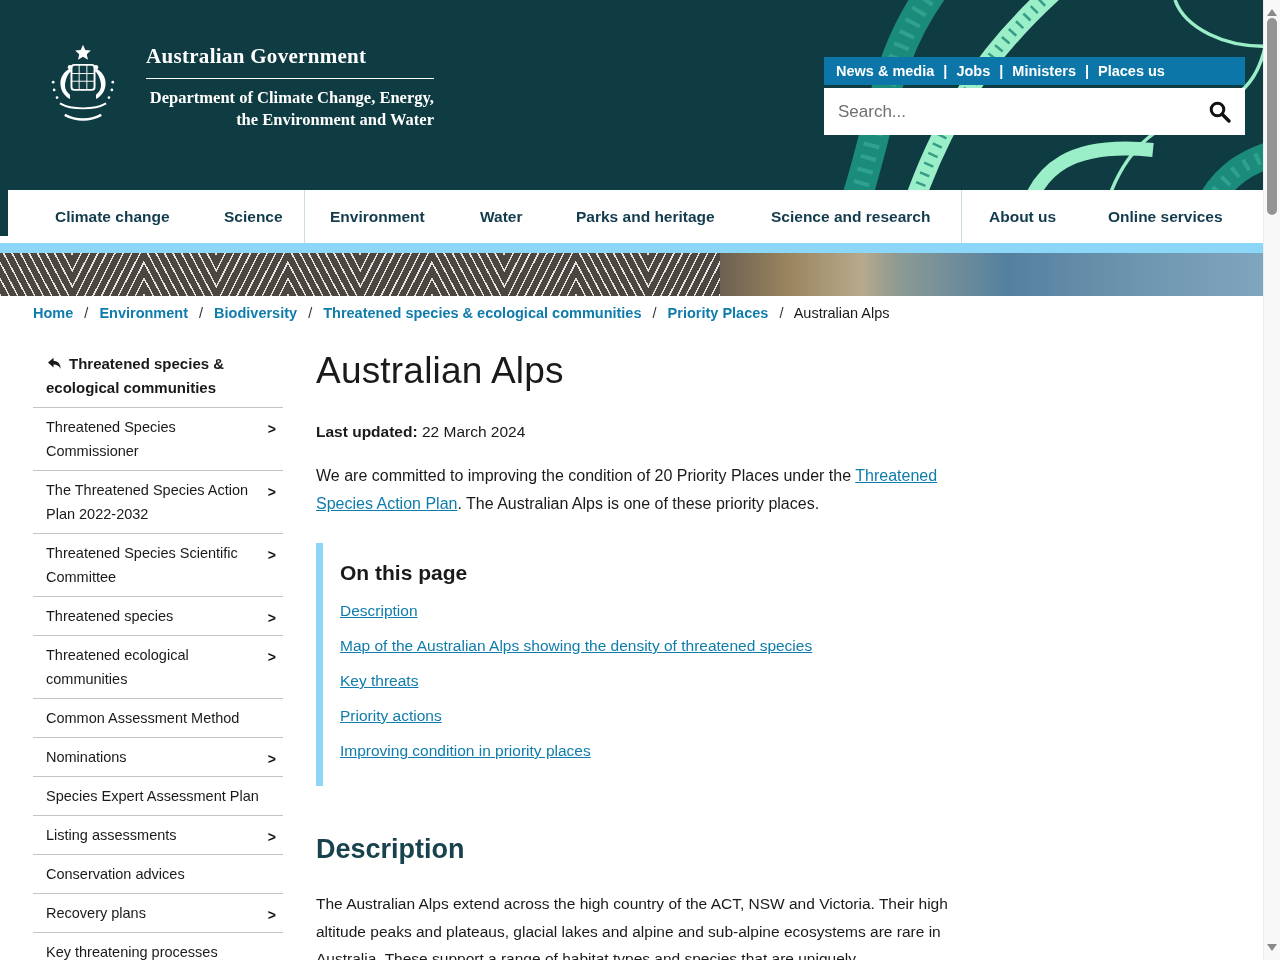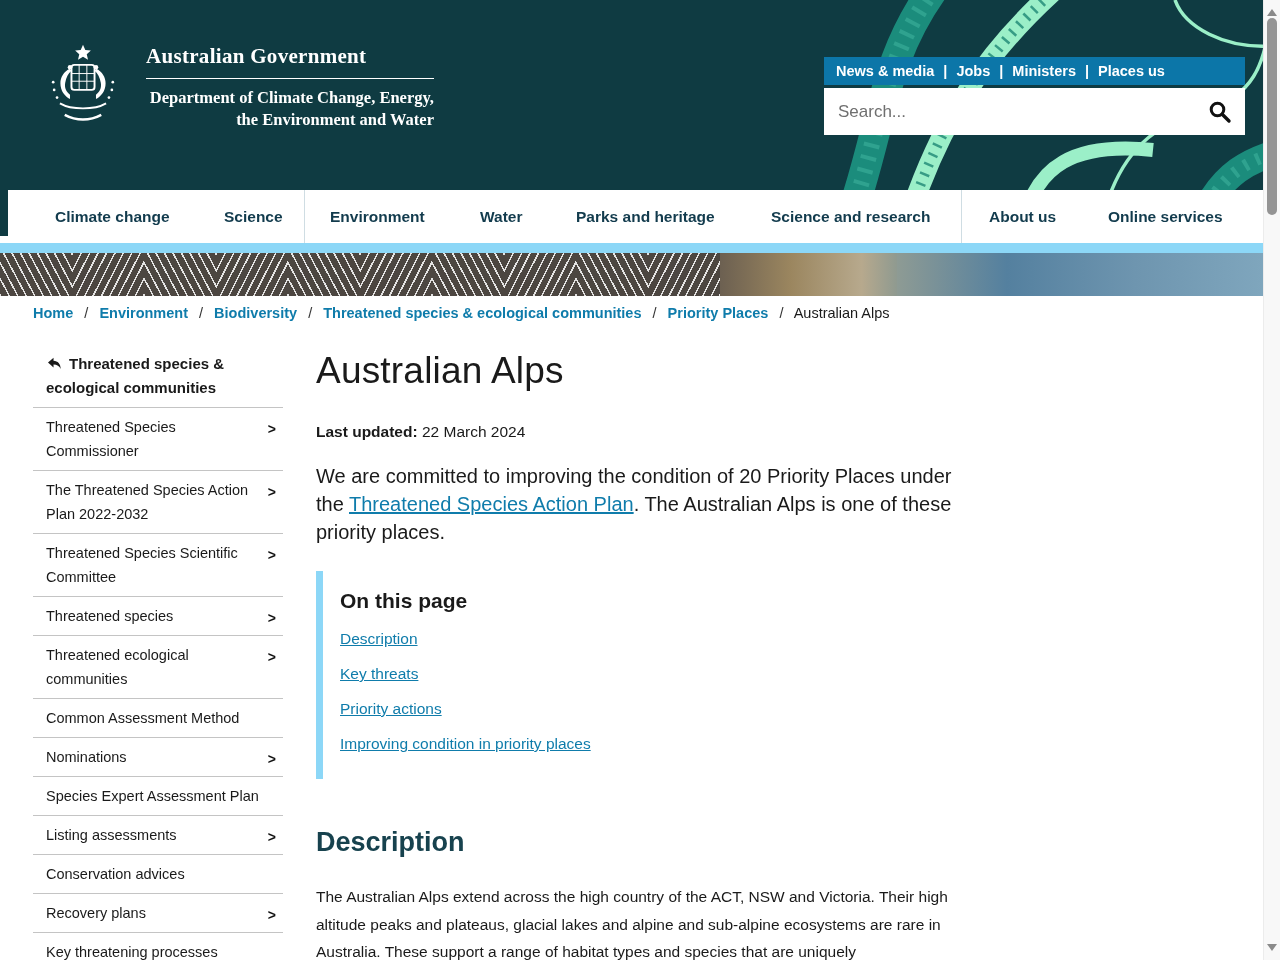--- a/index.html
+++ b/index.html
@@ -51,21 +51,21 @@
     border-bottom:1px solid #c4c4c4;cursor:pointer;}
   .back-icon{display:inline-block;width:17px;height:13px;vertical-align:-1px;margin-right:6px;}
   .sb-list{list-style:none;margin:0;padding:0;}
   .sb-item{position:relative;padding:7px 24px 7px 13px;line-height:24px;border-bottom:1px solid #c4c4c4;cursor:pointer;}
   .chev{position:absolute;right:7px;top:9px;font-weight:bold;font-size:14px;color:#111;}
   
   .main{position:absolute;top:340px;left:316px;width:645px;}
   .page-title{font-size:37px;font-weight:normal;margin:10px 0 0 0;letter-spacing:.2px;color:#1a1a1a;}
   .meta{margin-top:31px;font-size:15.5px;}
   .meta .lbl{font-weight:bold;}
-  .intro{margin-top:21px;font-size:20px;line-height:28px;}
+  .intro{margin-top:21px;font-size:16px;line-height:28px;}
   .body-link{color:#0F7CAB;text-decoration:underline;cursor:pointer;}
   .otp{margin-top:25px;border-left:7px solid #8CD7F7;padding:10px 0 10px 17px;}
   .otp-title{font-size:21px;font-weight:bold;margin:8px 0 0 0;color:#1a1a1a;}
   .otp-list{list-style:none;margin:16px 0 0 0;padding:0;}
   .otp-list li{margin-bottom:16px;font-size:15.5px;line-height:19px;}
   .section-heading{margin-top:48px;font-size:27px;font-weight:bold;color:#17424E;}
   .section-para{margin-top:25px;font-size:15.5px;line-height:27.5px;}
   
   .scrollbar{position:absolute;top:0;right:0;width:17px;height:960px;background:#f8f8f8;
     border-left:1px solid #ececec;box-sizing:border-box;}
@@ -242,20 +242,21 @@
     <span class="lbl">Last updated:</span>
     <span>22 March 2024</span>
   </div>
 
   <p class="intro"><span>We are committed to improving the condition of 20 Priority Places under the </span><a class="body-link">Threatened Species Action Plan</a><span>. The Australian Alps is one of these priority places.</span></p>
 
   <div class="otp">
     <h2 class="otp-title">On this page</h2>
     <ul class="otp-list">
       <li><a class="body-link">Description</a></li>
+      <li><a class="body-link">Map of the Australian Alps showing the density of threatened species</a></li>
       <li><a class="body-link">Key threats</a></li>
       <li><a class="body-link">Priority actions</a></li>
       <li><a class="body-link">Improving condition in priority places</a></li>
     </ul>
   </div>
 
   <h2 class="section-heading">Description</h2>
   <p class="section-para">The Australian Alps extend across the high country of the ACT, NSW and Victoria. Their high altitude peaks and plateaus, glacial lakes and alpine and sub-alpine ecosystems are rare in Australia. These support a range of habitat types and species that are uniquely</p>
 </div>
 

